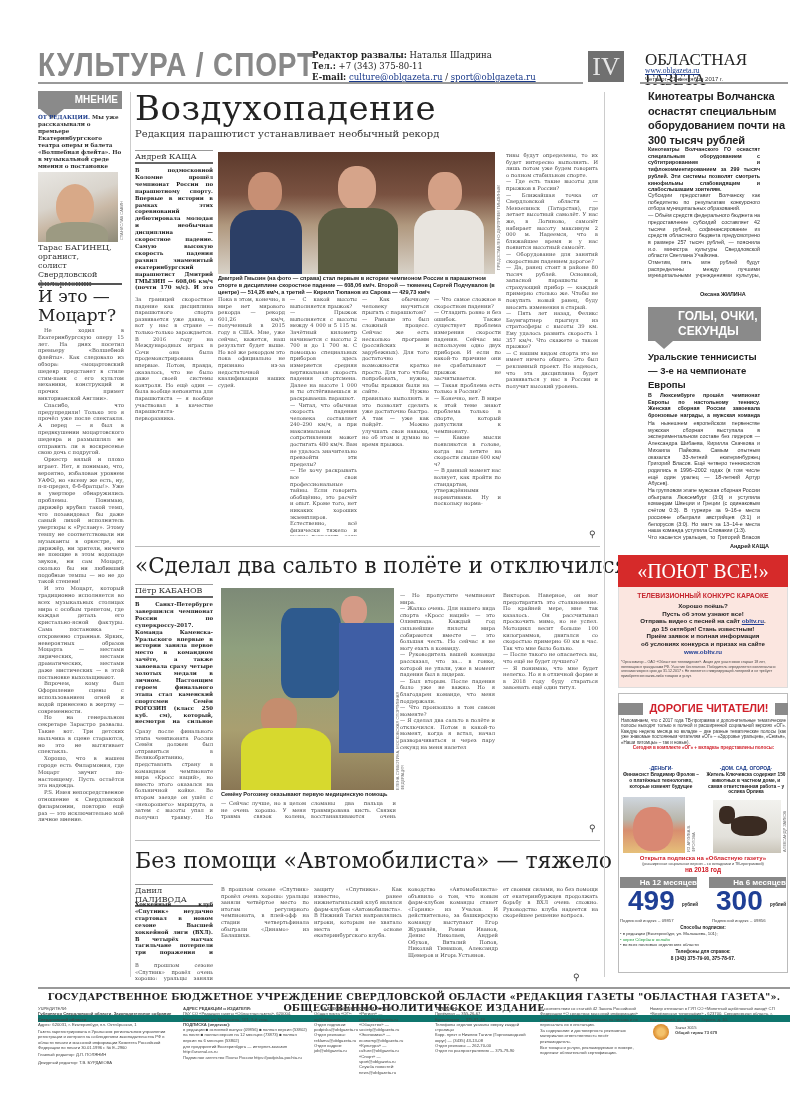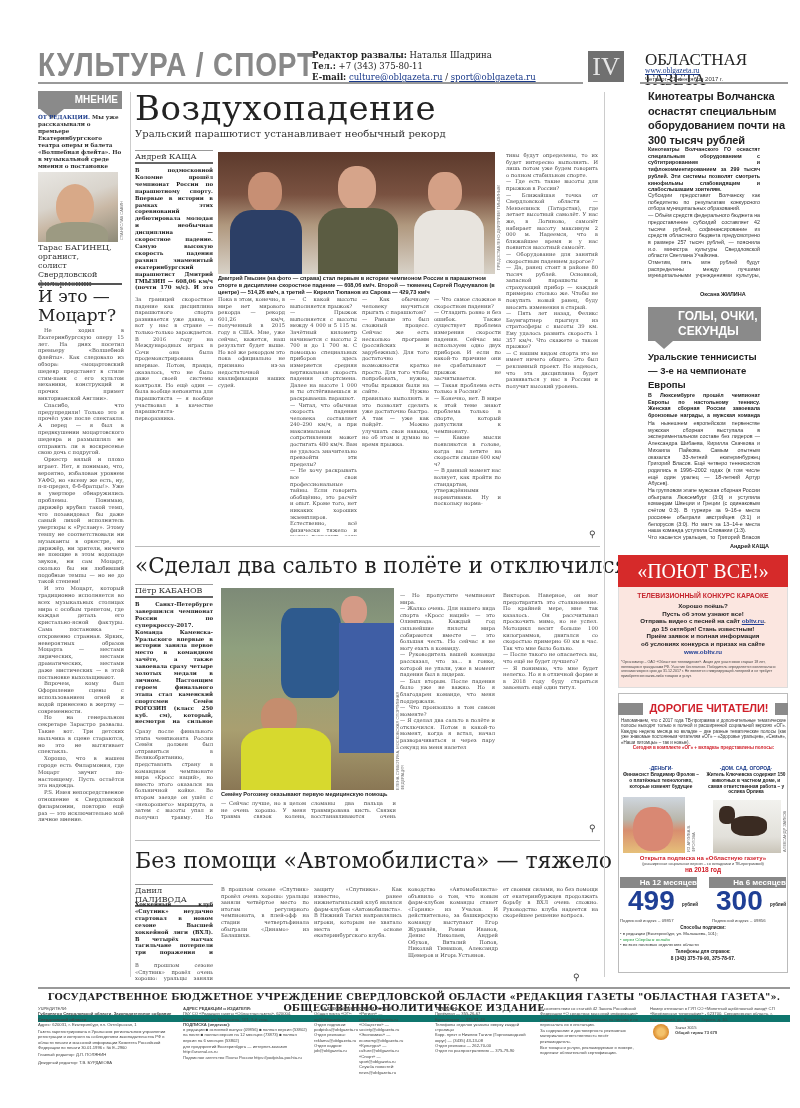--- a/index.html
+++ b/index.html
@@ -85,21 +85,21 @@
   <p>Оркестр вялый и плохо играет. Нет, я понимаю, что, вероятно, избалован уровнем УАФО, но «всему же есть, ну, п-п-предел, б-б-братцы!». Уже в увертюре обнаружились проблемы. Понимаю, дирижёр врубил такой темп, что позавидовал бы даже самый лихой исполнитель увертюры к «Руслану». Этому темпу не соответствовали ни музыканты в оркестре, ни дирижёр, ни зрители, ничего не поющие в этом водопаде звуков, ни сам Моцарт, сколько бы ни любивший подобные темпы — но не до такой степени!</p>
   <p>И это Моцарт, который традиционно исполняется во всех музыкальных столицах мира с особым трепетом, где каждая деталь его кристально-ясной фактуры. Сама постановка — откровенно странная. Ярких, невероятных образов Моцарта — местами лирических, местами драматических, местами даже мистических — в этой постановке выхолащивают.</p>
   <p>Впрочем, кому был Оформление сцены с использованием огней и водой принесено в жертву — современности.</p>
   <p>Но на генеральном секретаре Зарастро развалы. Такие вот. Три детских мальчика в сцене стараются, но это не вытягивает спектакль.</p>
   <p>Хорошо, что в нашем городе есть Филармония, где Моцарт звучит по-настоящему. Пусть остаётся эта надежда.</p>
   <p>P.S. Имея непосредственное отношение к Свердловской филармонии, повторю ещё раз — это исключительно моё личное мнение.</p>
 </div>
 <div class="hr" style="left:130px;top:92px;width:1px;height:885px;background:#ccc"></div>
 
 <div class="abs h-big" style="left:135px;top:88px;font-size:34px;line-height:40px;letter-spacing:0.5px">Воздухопадение</div>
-<div class="abs serif" style="left:135px;top:128px;font-size:10px;color:#333">Уральский парашютист устанавливает необычный рекорд</div>
+<div class="abs serif" style="left:135px;top:128px;font-size:10px;color:#333">Редакция парашютист устанавливает необычный рекорд</div>
 <div class="abs byline" style="left:135px;top:150px;width:78px">Андрей КАЩА</div>
 <div class="abs col bold" style="left:135px;top:167px;width:78px;height:125px;color:#222;font-size:5.4px;line-height:6.9px">В подмосковной Коломне прошёл чемпионат России по парашютному спорту. Впервые в истории в рамках этих соревнований дебютировала молодая и необычная дисциплина — скоростное падение. Самую высокую скорость падения развил знаменитый екатеринбургский парашютист Дмитрий ГМЫЗИН — 608,06 км/ч (почти 170 м/с). И это мировой рекорд, который, правда, не будет ратифицирован. О своём увлечении новым видом спорта Дмитрий Гмызин, имеющий за плечами около шести тысяч прыжков с парашютом, рассказал корреспонденту «ОГ».</div>
 <div class="abs photo" style="left:218px;top:152px;width:277px;height:122px;background:linear-gradient(180deg,#5c3a2c 0%,#7a5241 35%,#b0987e 60%,#d8d2c8 100%)">
   <div style="position:absolute;left:30px;top:20px;width:34px;height:40px;border-radius:45%;background:#c78f74"></div>
   <div style="position:absolute;left:12px;top:58px;width:72px;height:70px;background:#2c3f66;border-radius:30% 30% 0 0"></div>
   <div style="position:absolute;left:120px;top:14px;width:38px;height:44px;border-radius:45%;background:#d6a48a"></div>
   <div style="position:absolute;left:100px;top:56px;width:80px;height:70px;background:#5b5c42;border-radius:30% 30% 0 0"></div>
   <div style="position:absolute;left:210px;top:20px;width:34px;height:40px;border-radius:45%;background:#d4a086"></div>
   <div style="position:absolute;left:196px;top:58px;width:70px;height:70px;background:#e8e4de;border-radius:30% 30% 0 0"></div>
 </div>

